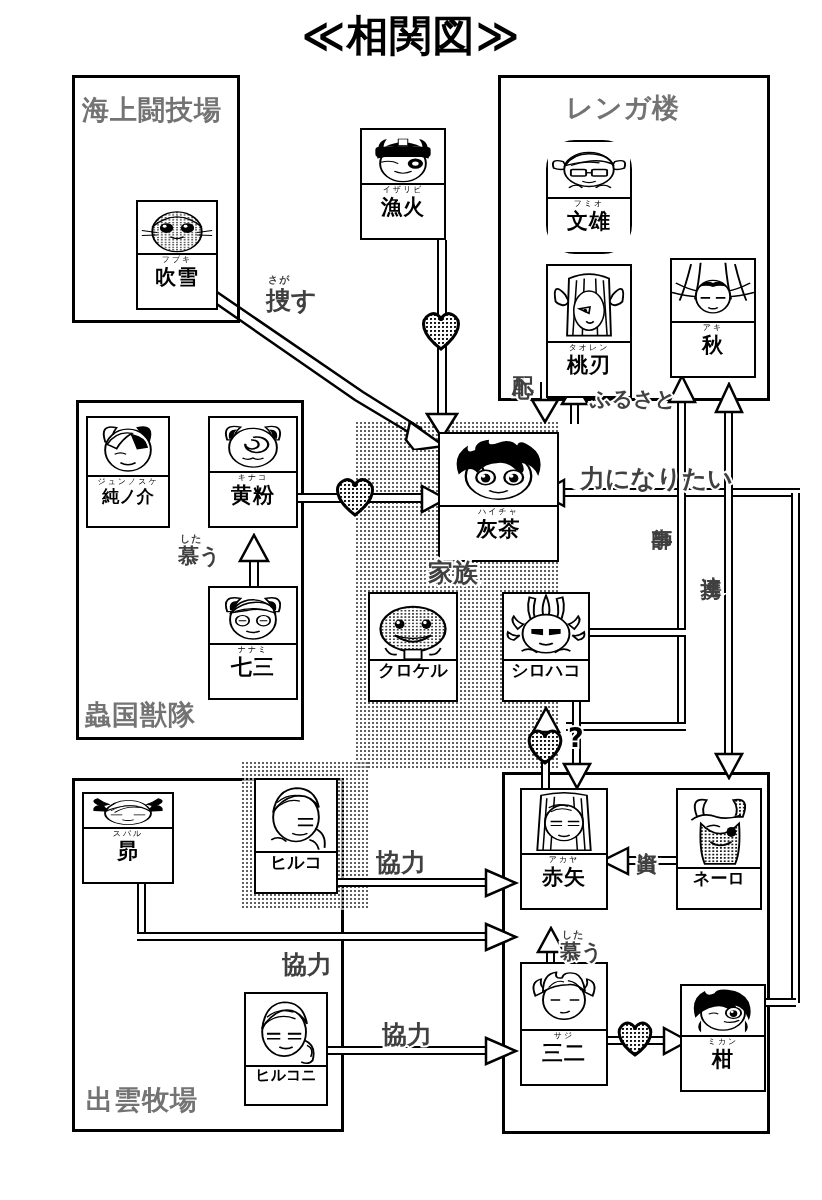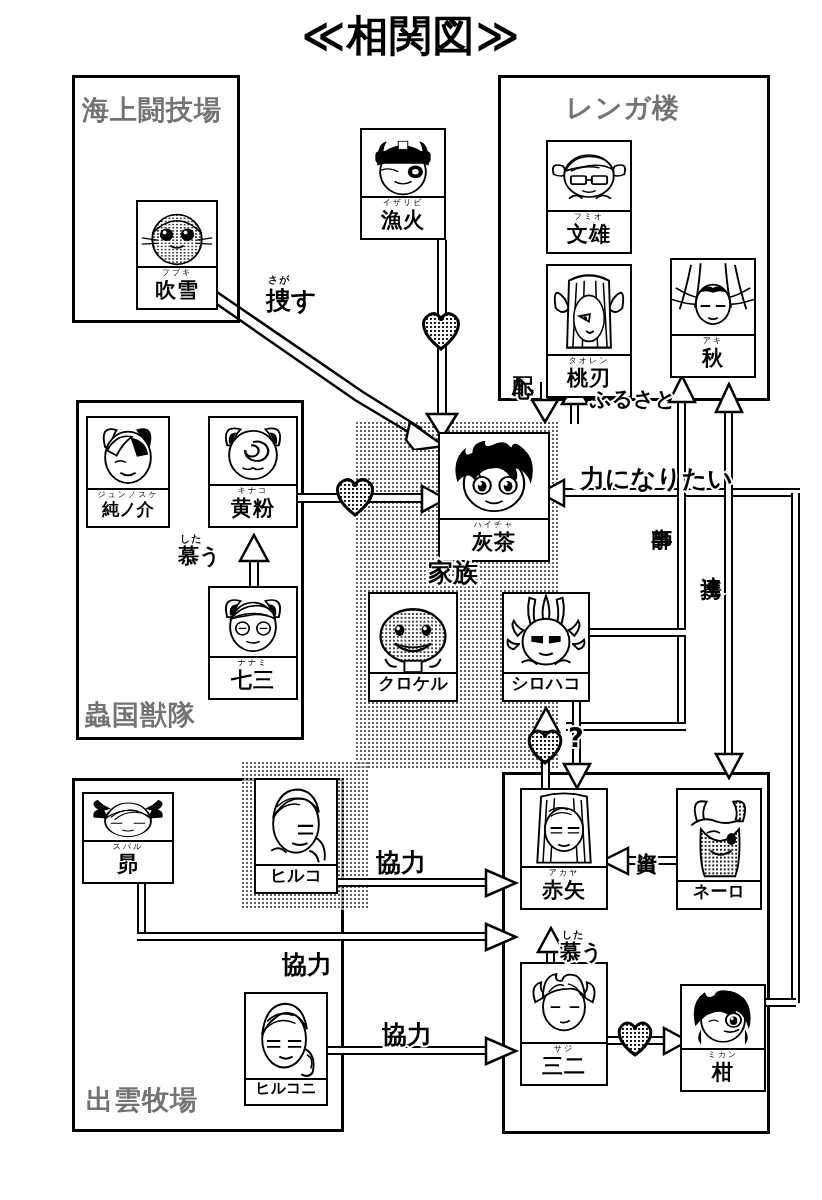--- a/index.html
+++ b/index.html
@@ -59,21 +59,21 @@
     flex: 1 1 auto;
     position: relative;
     overflow: hidden;
     background: #fff;
   }
   .namebar {
     border-top: 2.5px solid #000;
     background: #fff;
     text-align: center;
     position: relative;
-    padding: 1px 0 7px 0;
+    padding: 1px 0 20px 0;
     line-height: 1;
   }
   .furigana {
     display: block;
     font-size: 8px;
     letter-spacing: 2px;
     color: #000;
     line-height: 1.05;
     height: 10px;
   }
@@ -118,21 +118,21 @@
   .arrow {
     position: absolute;
     z-index: 5;
   }
 
   
   .rlabel {
     position: absolute;
     font-size: 25px;
     font-weight: bold;
-    color: #000000;
+    color: #404040;
     white-space: nowrap;
     z-index: 7;
     -webkit-text-stroke: 4px #fff;
     paint-order: stroke fill;
     letter-spacing: 0px;
   }
   .rlabel.vertical {
     writing-mode: vertical-rl;
     text-orientation: upright;
   }
@@ -386,21 +386,21 @@
         <path d="M20 50 Q30 46 38 52" fill="none" stroke="#000" stroke-width="1.6"></path>
         <path d="M34 64 Q43 70 52 64" fill="none" stroke="#000" stroke-width="1.8"></path>
       </svg>
     </div>
     <div class="namebar">
       <span class="furigana">イザリビ</span>
       <span class="cname">漁火</span>
     </div>
   </div>
 
-  <div class="card" style="left:546px; top:140px; width:86px; height:114px;">
+  <div class="card" style="left:546px; top:140px; width:86px; height:114px;border-radius:29px;">
     <div class="portrait face">
       <svg viewBox="0 0 86 84" preserveAspectRatio="none">
         <rect width="86" height="84" fill="#fff"></rect>
         <path d="M16 30 Q2 24 6 40 Q14 44 20 40 Z" fill="#fff" stroke="#000" stroke-width="2"></path>
         <path d="M70 30 Q84 24 80 40 Q72 44 66 40 Z" fill="#fff" stroke="#000" stroke-width="2"></path>
         <ellipse cx="43" cy="42" rx="26" ry="26" fill="#fff" stroke="#000" stroke-width="2"></ellipse>
         <path d="M18 36 Q26 18 43 18 Q62 18 68 34 Q56 26 40 30 Q28 32 18 36 Z" fill="#fff" stroke="#000" stroke-width="2"></path>
         <path d="M24 36 Q38 28 54 32" fill="none" stroke="#000" stroke-width="1.8"></path>
         <rect x="24" y="42" width="16" height="10" rx="2" fill="none" stroke="#000" stroke-width="2"></rect>
         <rect x="46" y="42" width="16" height="10" rx="2" fill="none" stroke="#000" stroke-width="2"></rect>
@@ -508,21 +508,21 @@
         <path d="M30 50 L38 50 M52 50 L60 50" stroke="#000" stroke-width="1.6"></path>
         <path d="M38 66 Q45 70 52 66" fill="none" stroke="#000" stroke-width="2"></path>
       </svg>
     </div>
     <div class="namebar">
       <span class="furigana">ナナミ</span>
       <span class="cname">七三</span>
     </div>
   </div>
 
-  <div class="card" style="left:438px; top:432px; width:112px; height:130px;">
+  <div class="card" style="left:438px; top:432px; width:121px; height:130px;">
     <div class="portrait face">
       <svg viewBox="0 0 100 98" preserveAspectRatio="none">
         <rect width="100" height="98" fill="#fff"></rect>
         <ellipse cx="50" cy="58" rx="28" ry="32" fill="#fff" stroke="#000" stroke-width="2"></ellipse>
         <path d="M16 56 Q10 30 24 16 Q22 28 30 22 Q30 10 42 8 Q40 18 50 12 Q60 6 66 16 Q68 6 78 18
                  Q90 32 84 58 Q80 42 70 40 Q74 52 68 56 Q60 38 50 40 Q38 40 32 54 Q26 42 16 56 Z" fill="#000"></path>
         <path d="M36 46 Q40 58 38 64" fill="none" stroke="#000" stroke-width="2"></path>
         <ellipse cx="39" cy="60" rx="8" ry="10" fill="#fff" stroke="#000" stroke-width="2"></ellipse>
         <ellipse cx="63" cy="60" rx="8" ry="10" fill="#fff" stroke="#000" stroke-width="2"></ellipse>
         <ellipse cx="39" cy="61" rx="4" ry="6" fill="#000"></ellipse>

